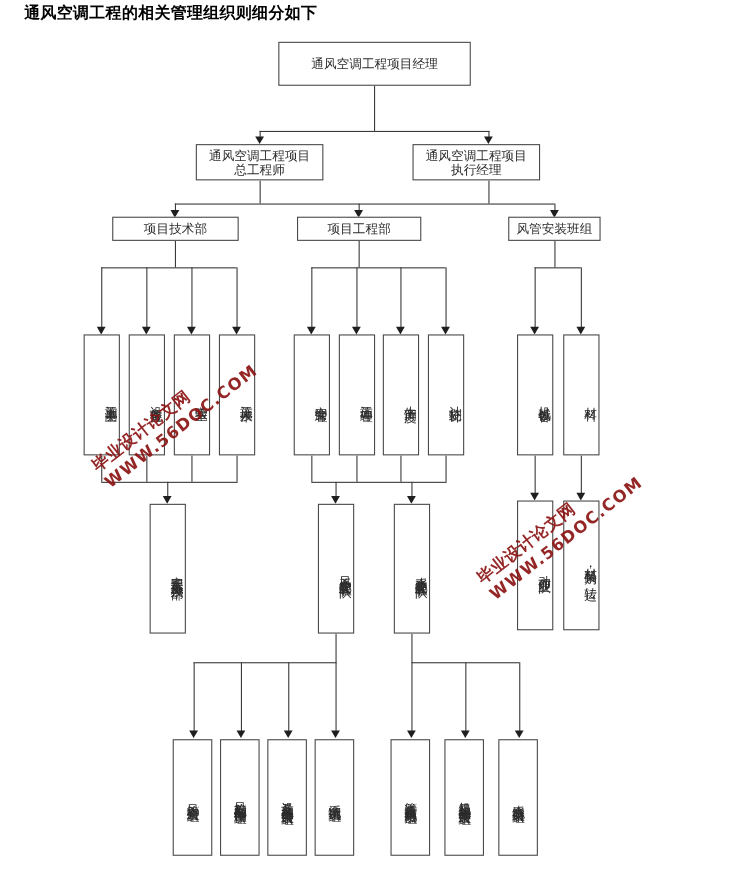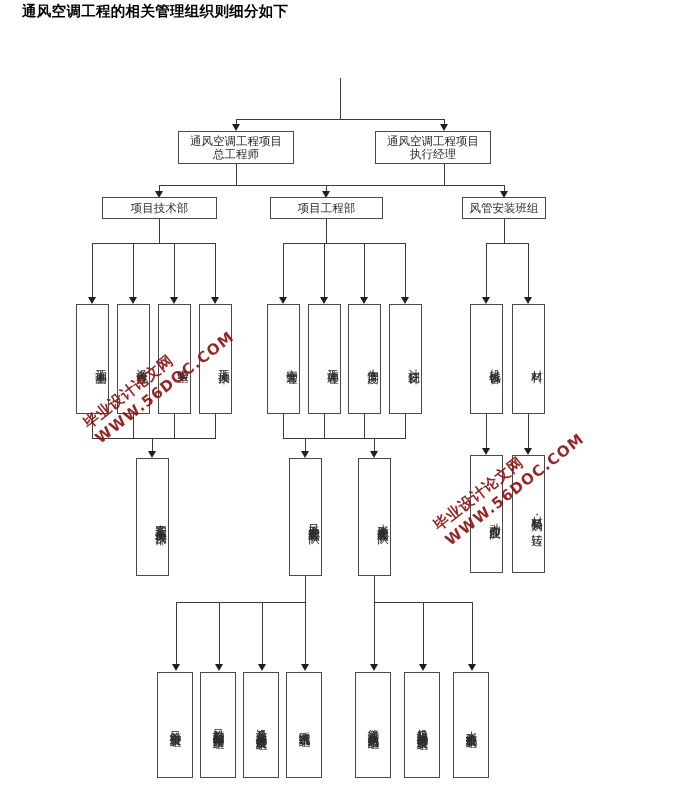--- a/index.html
+++ b/index.html
@@ -114,20 +114,23 @@
   .wm .l1 { display: block; font-size: 15px; letter-spacing: 0.5px; }
   .wm .l2 { display: block; font-size: 15px; letter-spacing: 1.2px; }
 </style>
 </head>
 <body>
 
 <div id="chart-root">
 
   <div id="page-title">通风空调工程的相关管理组织则细分如下</div>
 
+  <div class="node h" style="left:253px; top:38px; width:175px; height:40px;">
+    <span class="lbl">通风空调工程项目经理</span>
+  </div>
 
   <div class="ln v" style="left:340px; top:78px; height:41px;"></div>
   <div class="ln h" style="left:236px; top:119px; width:209px;"></div>
   <div class="ln v" style="left:236px; top:119px; height:7px;"></div>
   <div class="arrow" style="left:232px; top:124px;"></div>
   <div class="ln v" style="left:444px; top:119px; height:7px;"></div>
   <div class="arrow" style="left:440px; top:124px;"></div>
 
   <div class="node h" style="left:178px; top:131px; width:116px; height:33px;">
     <span class="lbl">通风空调工程项目

